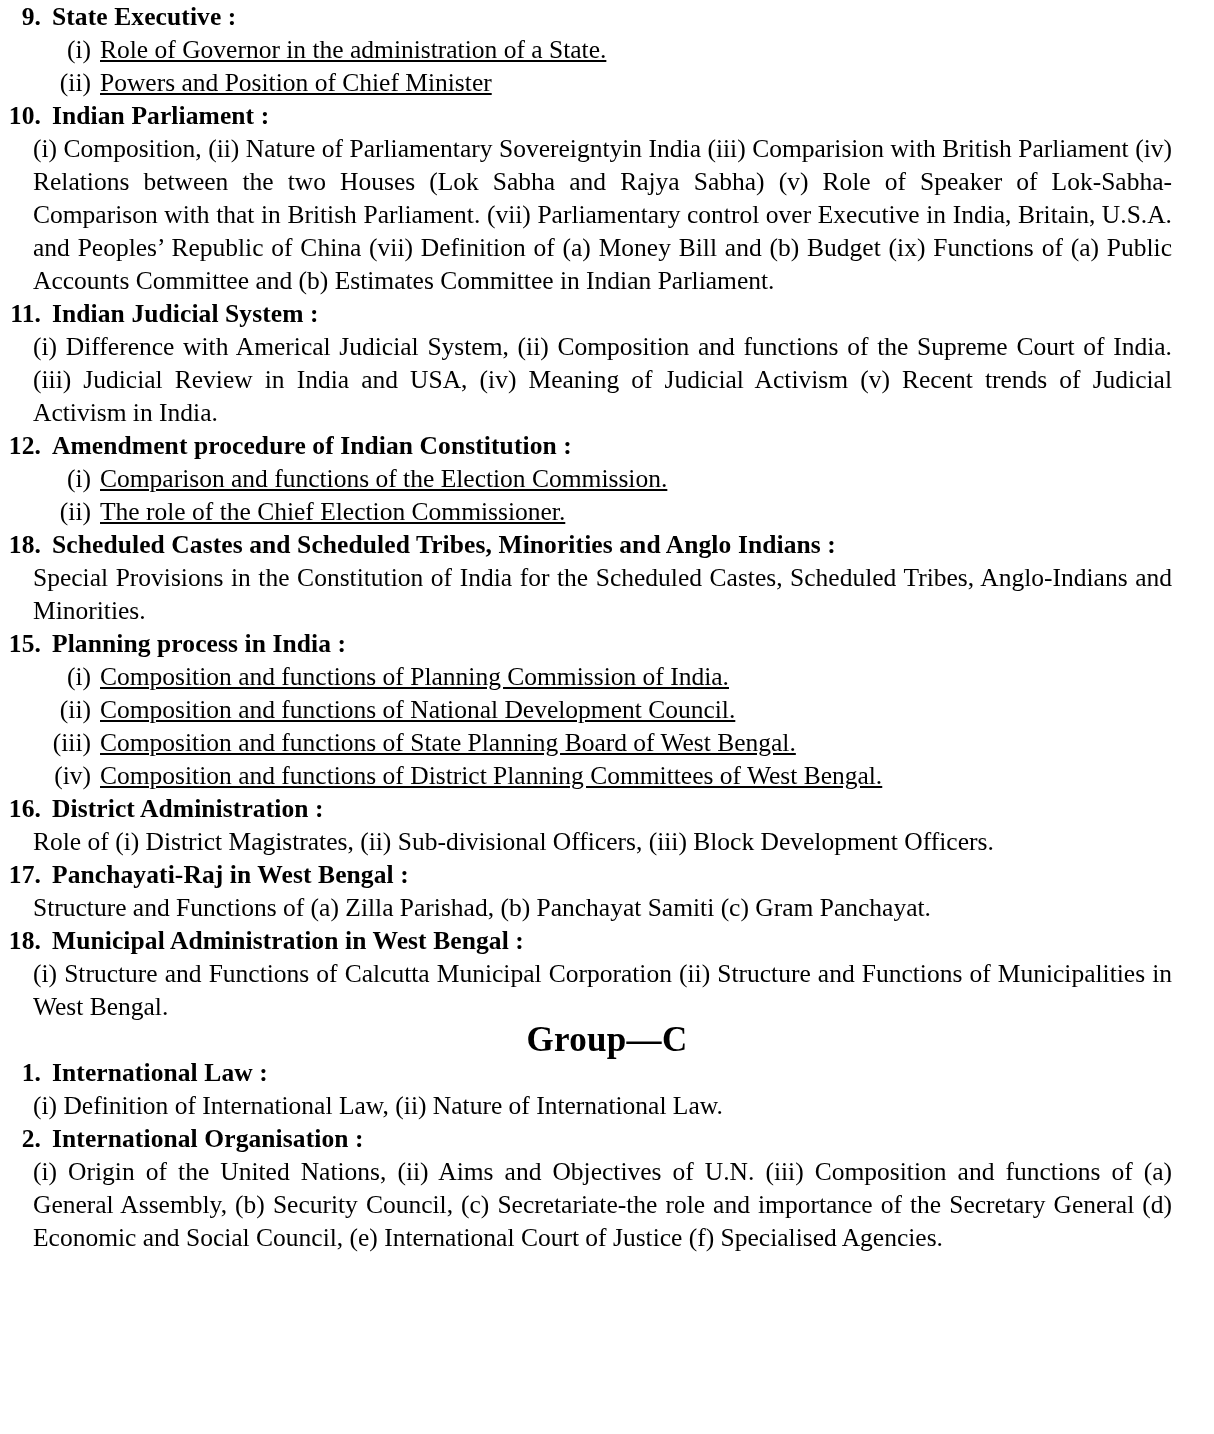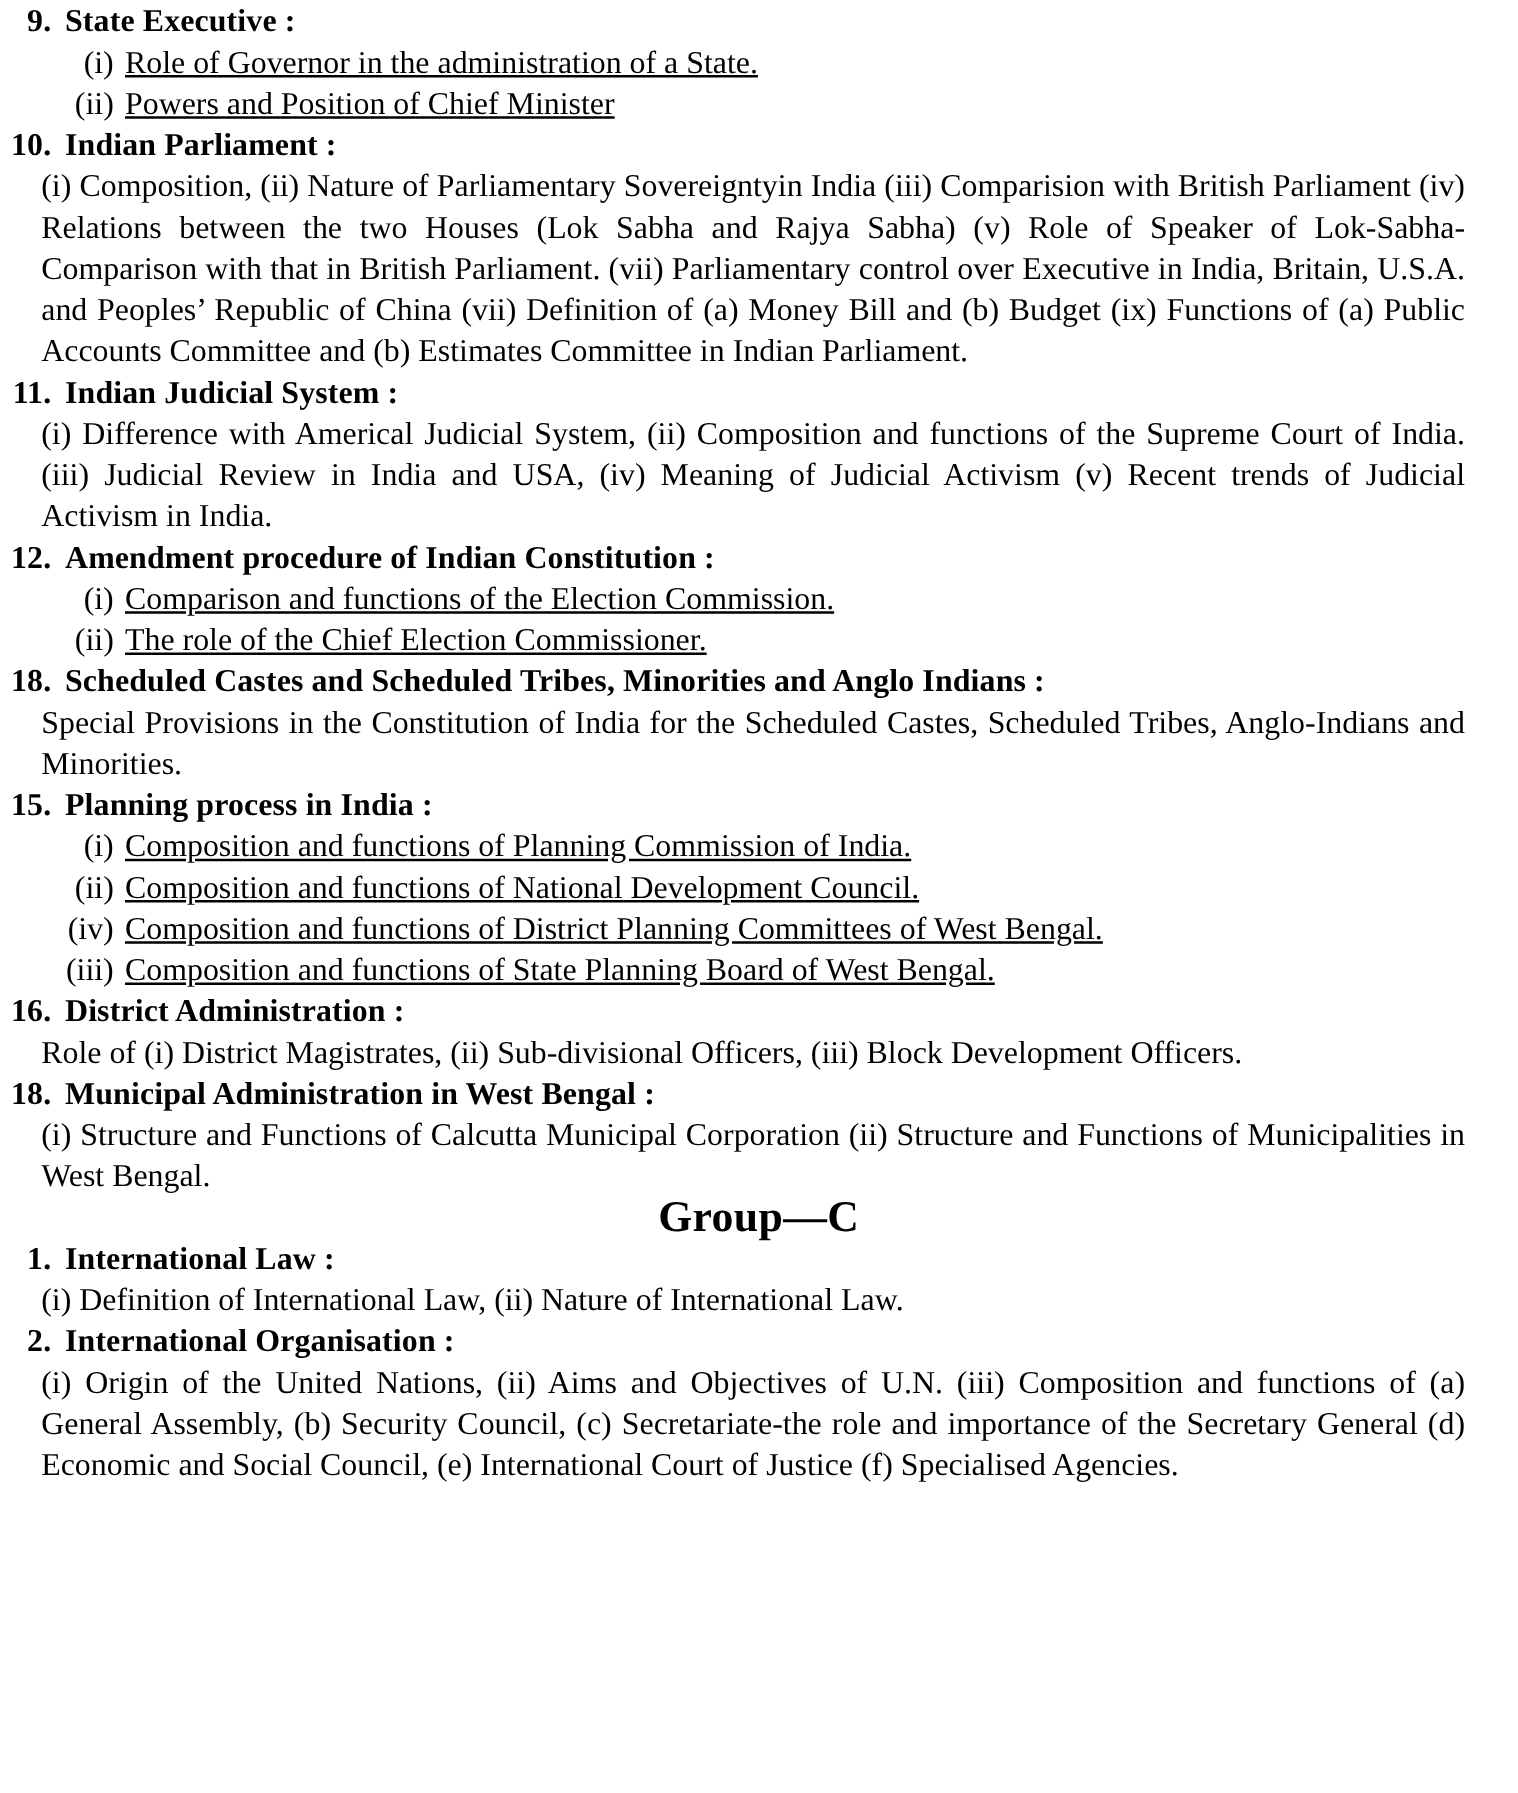--- a/index.html
+++ b/index.html
@@ -181,38 +181,45 @@
       <ul class="sublist">
         <li class="subitem">
           <span class="subnum">(i)</span>
           <span class="subtext">Composition and functions of Planning Commission of India.</span>
         </li>
         <li class="subitem">
           <span class="subnum">(ii)</span>
           <span class="subtext">Composition and functions of National Development Council.</span>
         </li>
         <li class="subitem">
+          <span class="subnum">(iii)</span>
+          <span class="subtext">Composition and functions of State Planning Board of West Bengal.</span>
+        </li>
+        <li class="subitem">
           <span class="subnum">(iv)</span>
           <span class="subtext">Composition and functions of District Planning Committees of West Bengal.</span>
         </li>
-        <li class="subitem">
-          <span class="subnum">(iii)</span>
-          <span class="subtext">Composition and functions of State Planning Board of West Bengal.</span>
-        </li>
       </ul>
     </div>
 
     <div class="entry">
       <div class="entry-head">
         <span class="num">16.</span>
         <span class="head-text">District Administration :</span>
       </div>
       <div class="entry-body">Role of (i) District Magistrates, (ii) Sub-divisional Officers, (iii) Block Development Officers.</div>
     </div>
 
+    <div class="entry">
+      <div class="entry-head">
+        <span class="num">17.</span>
+        <span class="head-text">Panchayati-Raj in West Bengal :</span>
+      </div>
+      <div class="entry-body">Structure and Functions of (a) Zilla Parishad, (b) Panchayat Samiti (c) Gram Panchayat.</div>
+    </div>
 
     <div class="entry">
       <div class="entry-head">
         <span class="num">18.</span>
         <span class="head-text">Municipal Administration in West Bengal :</span>
       </div>
       <div class="entry-body justify-full">(i) Structure and Functions of Calcutta Municipal Corporation (ii) Structure and Functions of Municipalities in West Bengal.</div>
     </div>
 
   </div>

